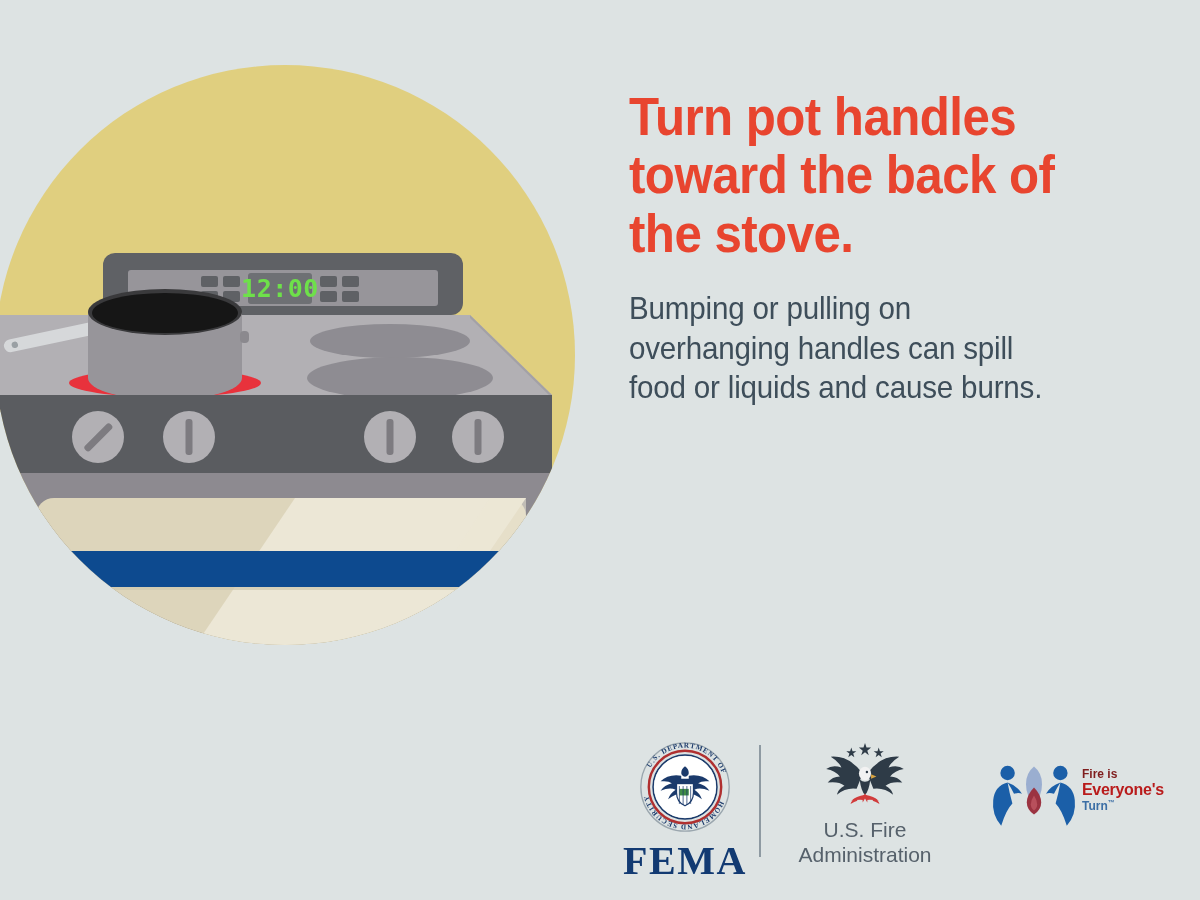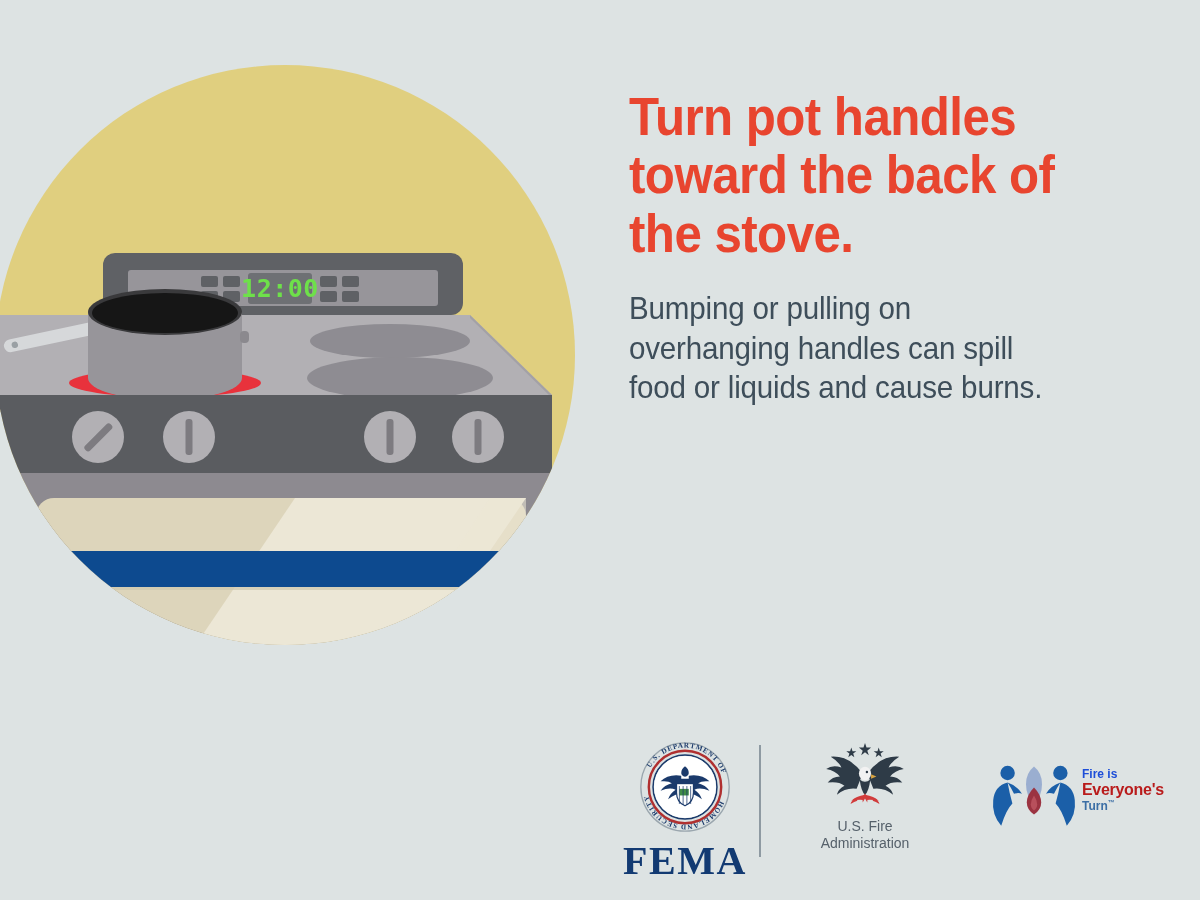--- a/index.html
+++ b/index.html
@@ -85,41 +85,41 @@
     font-family: "Liberation Serif", serif;
     font-weight: bold;
     font-size: 40px;
     letter-spacing: 1.5px;
     margin-top: 3px;
     line-height: 1;
   }
   .usfa-word {
     color: #56616b;
     font-family: "Liberation Sans", sans-serif;
-    font-size: 14px;
+    font-size: 21px;
     line-height: 1.18;
     margin-top: 4px;
     white-space: pre-line;
   }
   .divider {
     position: absolute;
     left: 159px;
     top: 10px;
     width: 2px;
     height: 112px;
     background: #8e9aa2;
   }
   .feef-text {
     position: absolute;
     left: 92px;
     top: 8px;
     text-align: left;
     line-height: 1.12;
   }
-  .feef-l1 { color: #1d4ed8; font-size: 12px; font-weight: bold; }
+  .feef-l1 { color: #7f1d1d; font-size: 12px; font-weight: bold; }
   .feef-l2 { color: #b91c1c; font-size: 16px; font-weight: bold; letter-spacing: -0.3px; }
   .feef-l3 { color: #3b6ea5; font-size: 12px; font-weight: bold; }
   .feef-tm { font-size: 7px; vertical-align: super; }
 </style>
 </head>
 <body>
 
 <div class="poster">
 
   <div class="illustration">

